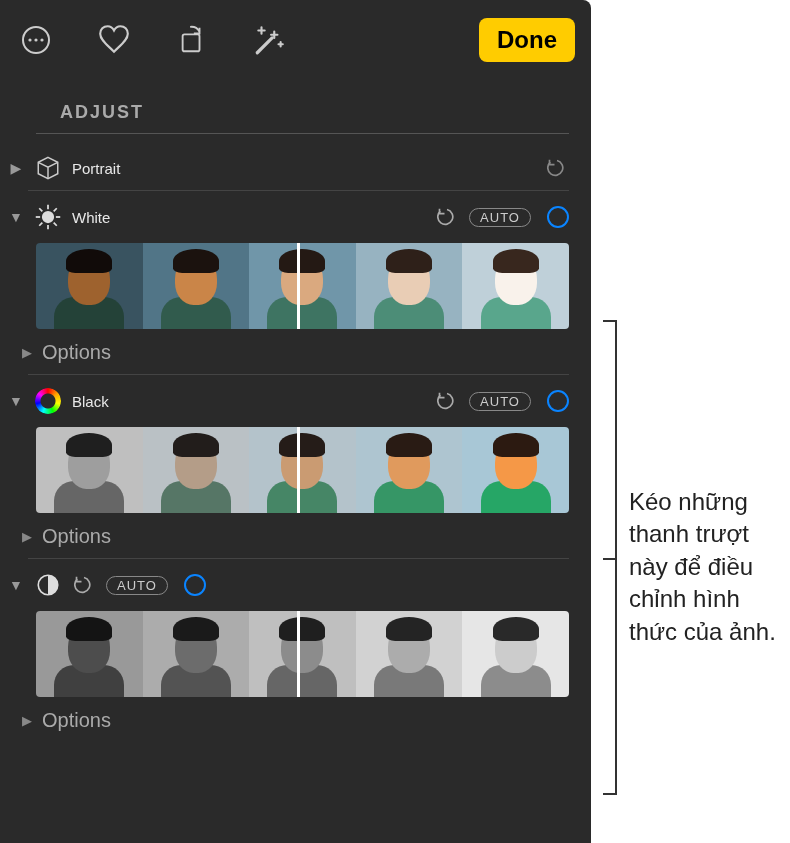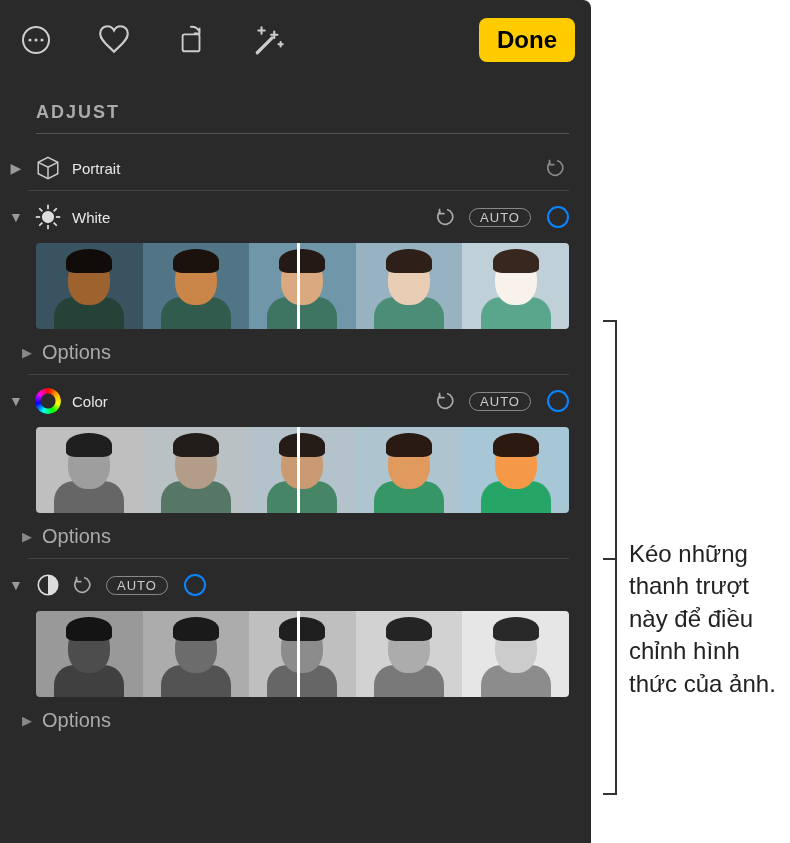--- a/index.html
+++ b/index.html
@@ -44,20 +44,21 @@
       border: none;
       cursor: pointer;
       margin-left: auto;
     }
     .section-title {
       color: #aaa;
       font-size: 18px;
       letter-spacing: 2px;
       font-weight: 600;
       padding: 26px 32px 8px 36px;
+      margin-left: 24px;
     }
     .divider {
       height: 1px;
       background: #555;
       margin: 2px 22px 12px 36px;
     }
     .adjust-group {
       padding: 0 22px 0 8px;
     }
     .group-header {
@@ -198,21 +199,21 @@
     .callout-tick {
       position:absolute;
       left:12px;
       width:14px;
       height:2px;
       background:#333;
     }
     .callout-text {
       position: absolute;
       left: 38px;
-      top: 538px;
+      top: 486px;
       font-size: 24px;
       color: #222;
       line-height: 1.35;
       max-width: 230px;
     }
     
     .color-ring {
       width:26px;
       height:26px;
       border-radius:50%;
@@ -345,21 +346,21 @@
     </div>
   </div>
   <div class="thin-divider"></div>
 
   <div class="adjust-group">
     <div class="group-header">
       <span class="chevron">▼</span>
       <span class="group-icon">
         <div class="color-ring"></div>
       </span>
-      <span class="group-label">Color</span>
+      <span class="group-label">Black</span>
       <span class="reset-icon">
         <svg width="20" height="20" viewBox="0 0 24 24" fill="none" stroke="#aaa" stroke-width="2">
             <path d="M4 5 A9 9 0 1 0 12 3"></path>
             <path d="M3 2 L3 8 L9 8"></path>
           </svg>
       </span>
       <span class="auto-btn">AUTO</span>
       <span class="circle-indicator"></span>
     </div>
     <div class="thumb-strip" id="strip-color">

